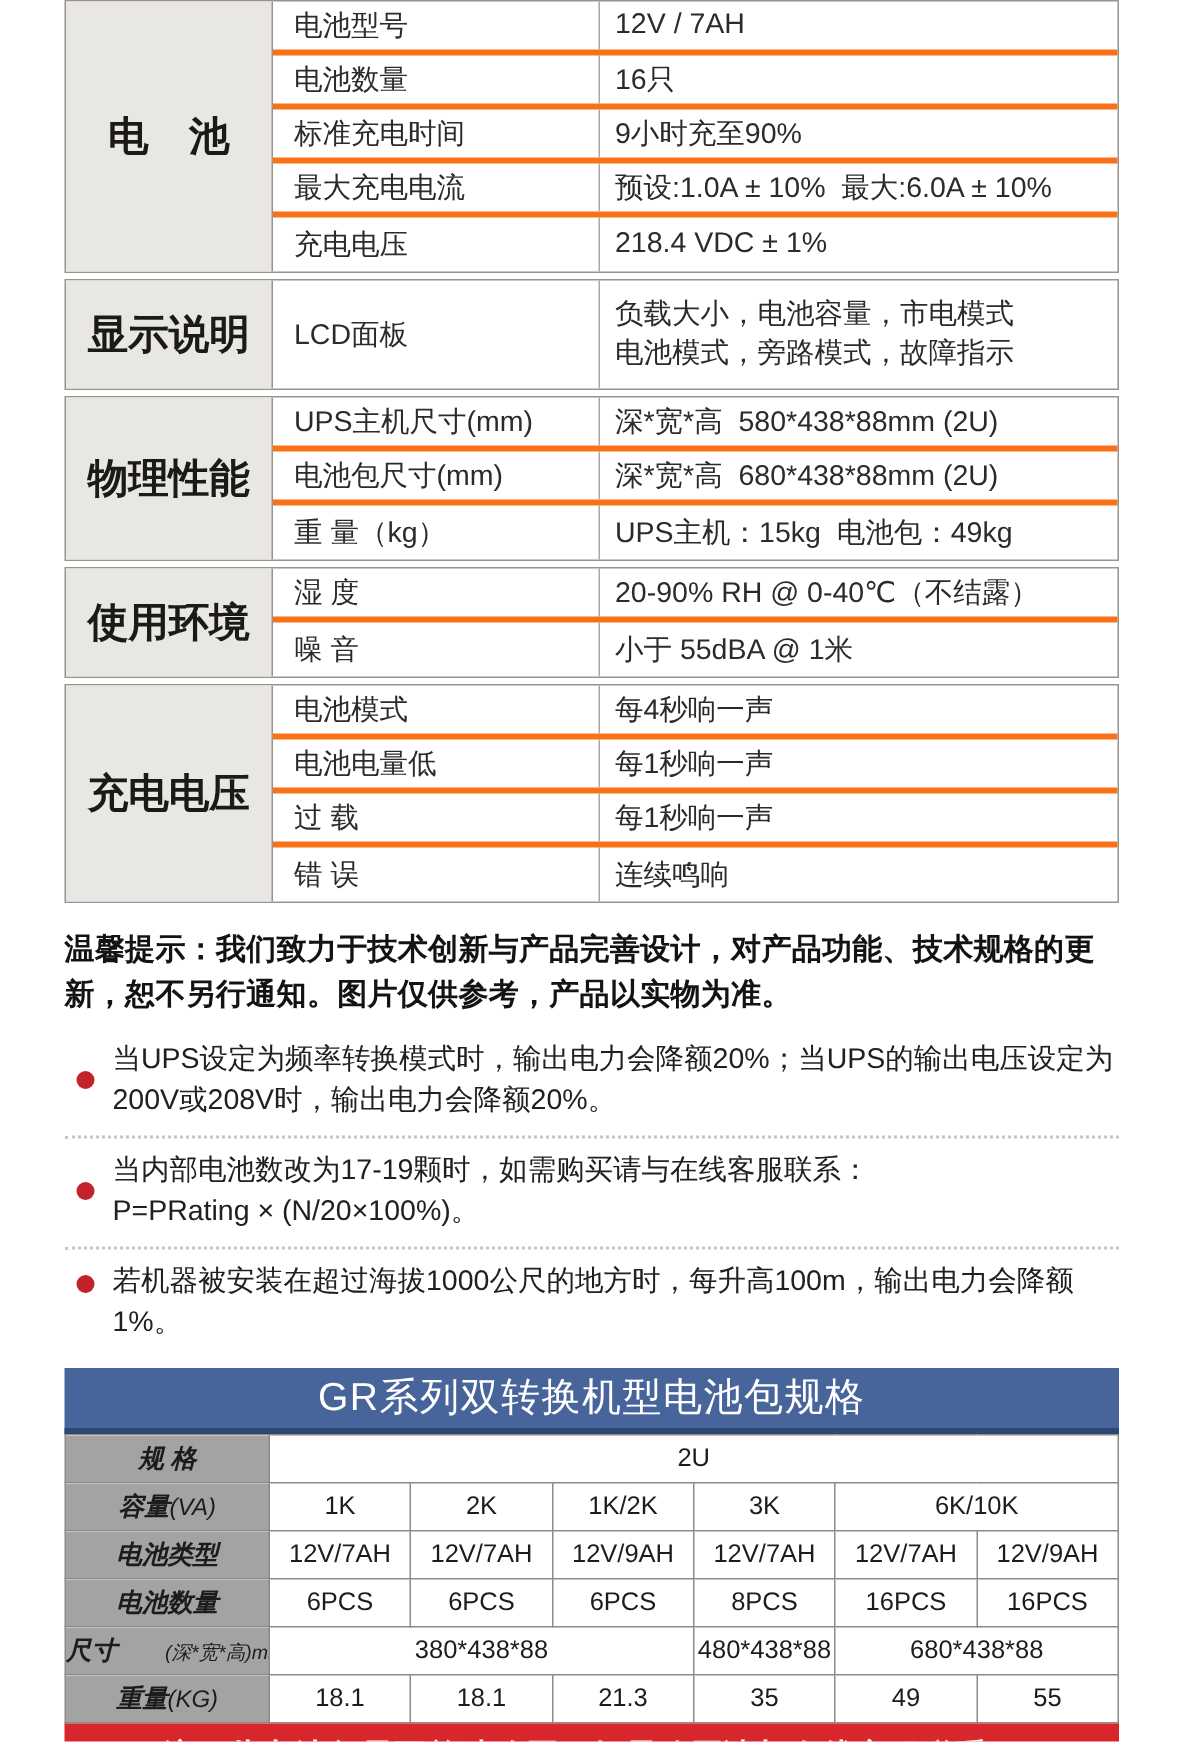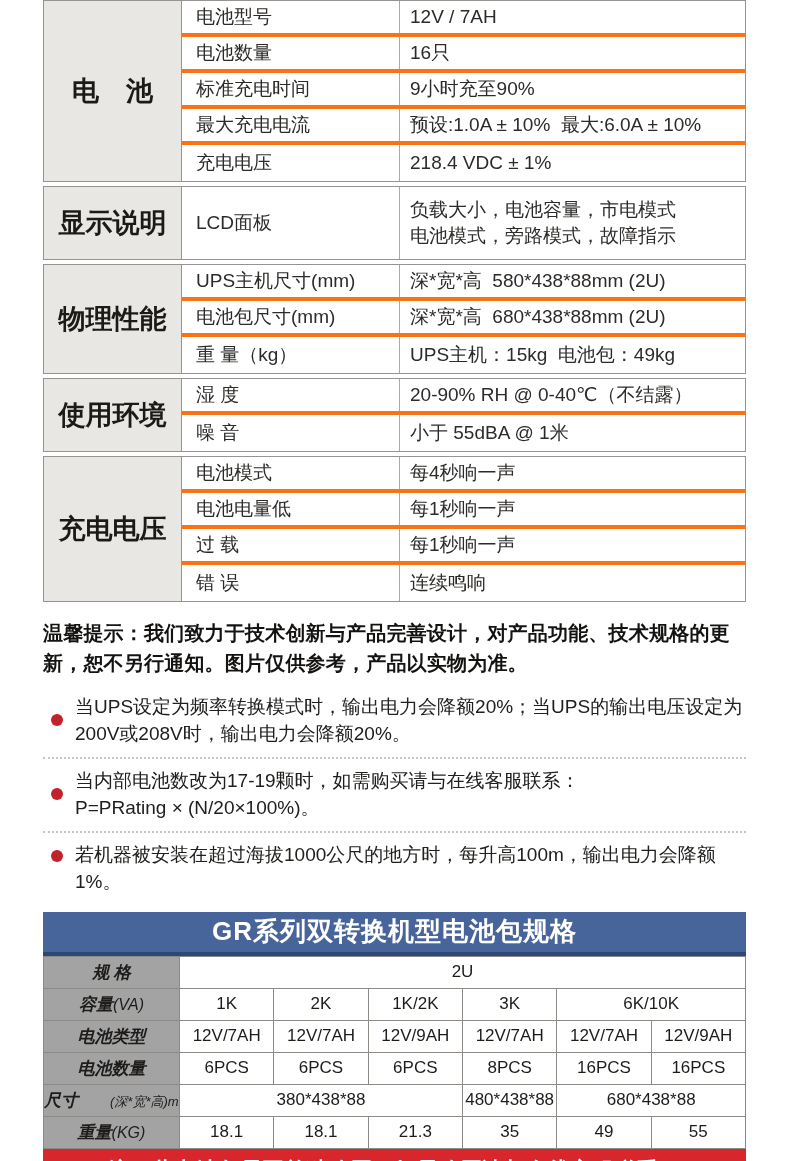--- a/index.html
+++ b/index.html
@@ -48,21 +48,21 @@
     background:#c2232a;display:block;
   }
   .bullet.two-line .dot{top:20px;}
   .bullet.one-line .dot{top:8px;}
   .bsep{border:none;border-top:2px dotted #c8c5c1;margin:9px 0;}
 
   
   .pack-wrap{margin-top:16px;width:703px;}
   .pack-title{
     height:40px;background:#47649b;border-bottom:4px solid #2c4875;
-    color:#ffffff;font-weight:bold;font-size:26px;letter-spacing:1px;
+    color:#ffffff;font-weight:normal;font-size:26px;letter-spacing:1px;
     display:flex;align-items:center;justify-content:center;
   }
   table.pack{width:703px;border-collapse:collapse;table-layout:fixed;}
   table.pack td{
     border:1px solid #8d8985;height:31px;text-align:center;
     font-size:17px;color:#1e1c1a;padding:0;overflow:hidden;
   }
   td.plabel{
     text-align:left;padding-left:9px;background:#a3a3a3;
     font-weight:bold;font-size:18px;white-space:nowrap;font-style:italic;

